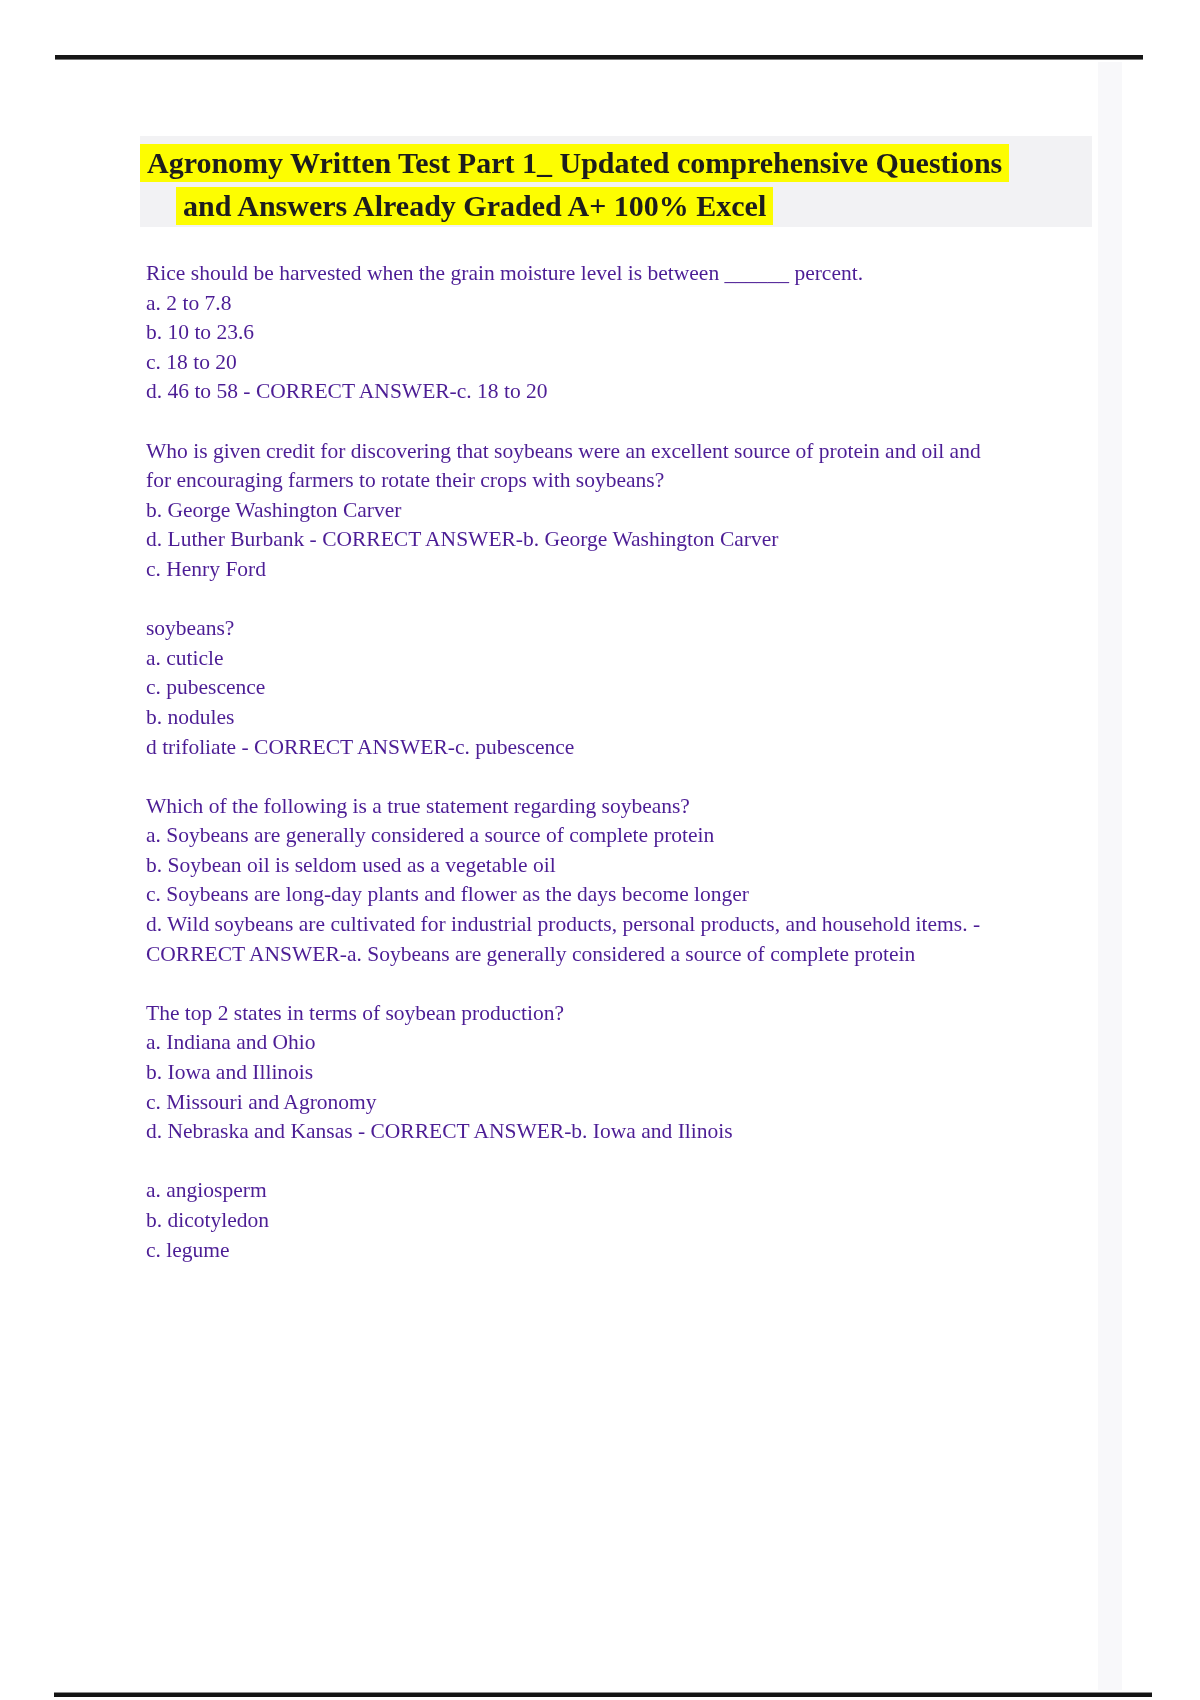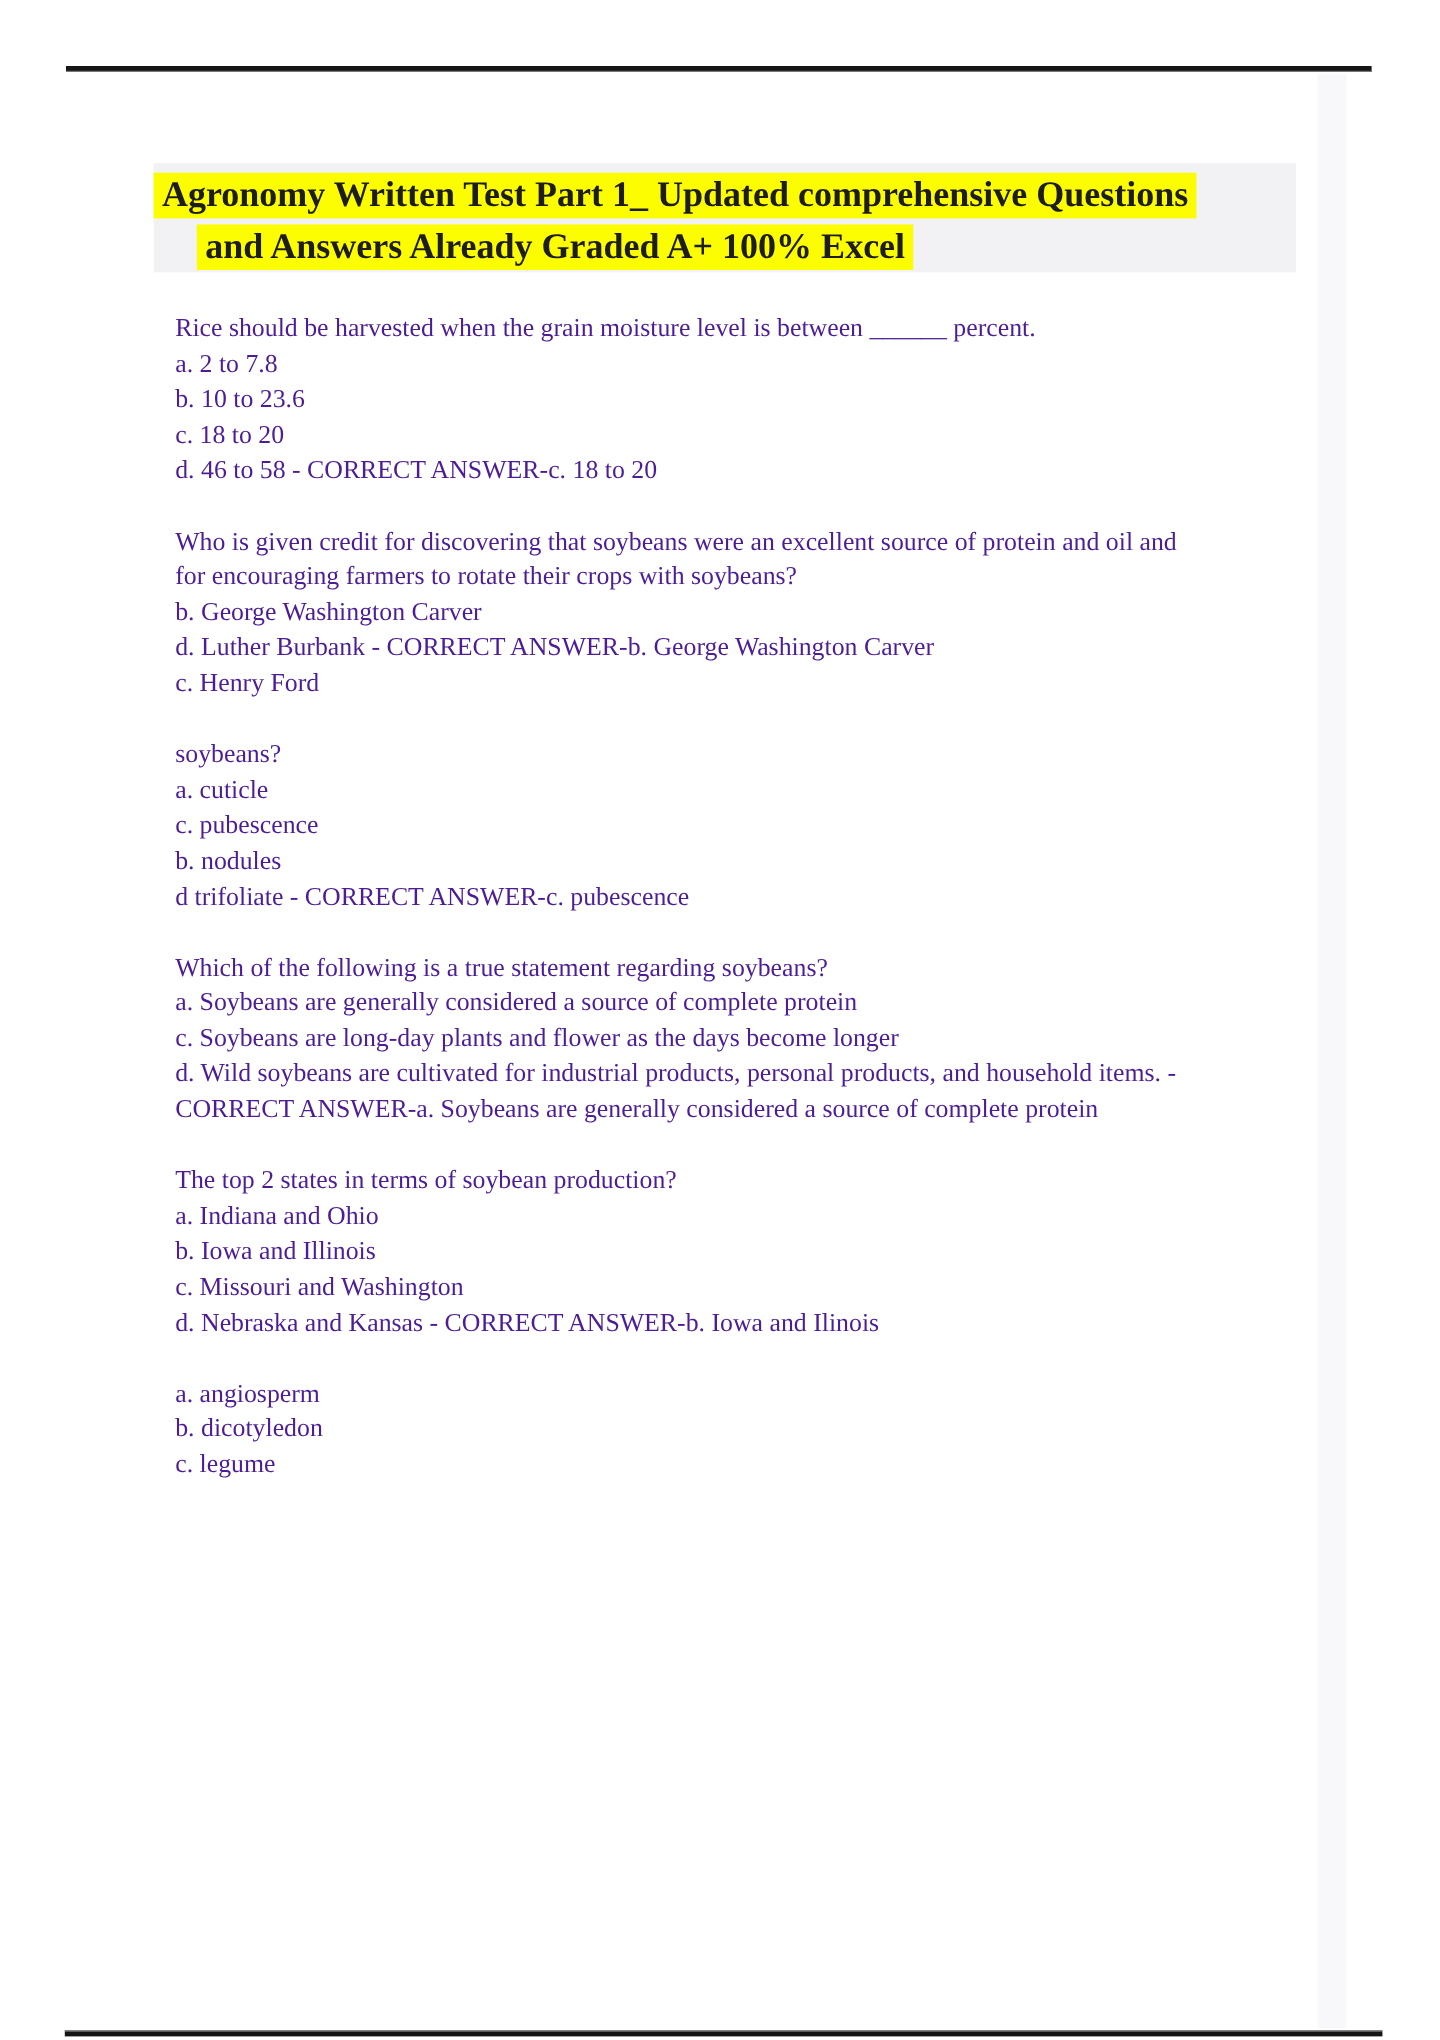--- a/index.html
+++ b/index.html
@@ -36,21 +36,21 @@
   #scroll-strip {
     position: absolute;
     left: 1098px;
     top: 62px;
     width: 24px;
     height: 1628px;
     background: #f8f8fa;
   }
   #title-banner {
     position: absolute;
-    left: 128px;
+    left: 140px;
     top: 136px;
     width: 952px;
     height: 91px;
     background: #f2f2f4;
   }
   .title-line {
     position: absolute;
     left: 0;
     white-space: nowrap;
     background: #fdfd01;
@@ -119,30 +119,31 @@
     <div class="line">soybeans?</div>
     <div class="line">a. cuticle</div>
     <div class="line">c. pubescence</div>
     <div class="line">b. nodules</div>
     <div class="line">d trifoliate - CORRECT ANSWER-c. pubescence</div>
   </div>
 
   <div class="qblock">
     <div class="line">Which of the following is a true statement regarding soybeans?</div>
     <div class="line">a. Soybeans are generally considered a source of complete protein</div>
+    <div class="line">b. Soybean oil is seldom used as a vegetable oil</div>
     <div class="line">c. Soybeans are long-day plants and flower as the days become longer</div>
     <div class="line">d. Wild soybeans are cultivated for industrial products, personal products, and household items. -</div>
     <div class="line">CORRECT ANSWER-a. Soybeans are generally considered a source of complete protein</div>
   </div>
 
   <div class="qblock">
     <div class="line">The top 2 states in terms of soybean production?</div>
     <div class="line">a. Indiana and Ohio</div>
     <div class="line">b. Iowa and Illinois</div>
-    <div class="line">c. Missouri and Washington</div>
+    <div class="line">c. Missouri and Agronomy</div>
     <div class="line">d. Nebraska and Kansas - CORRECT ANSWER-b. Iowa and Ilinois</div>
   </div>
 
   <div class="qblock">
     <div class="line">a. angiosperm</div>
     <div class="line">b. dicotyledon</div>
     <div class="line">c. legume</div>
   </div>
 
 </div>

